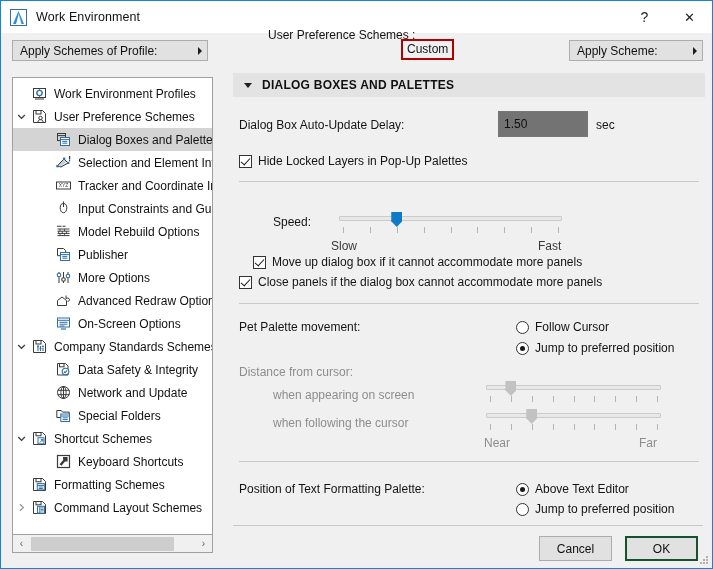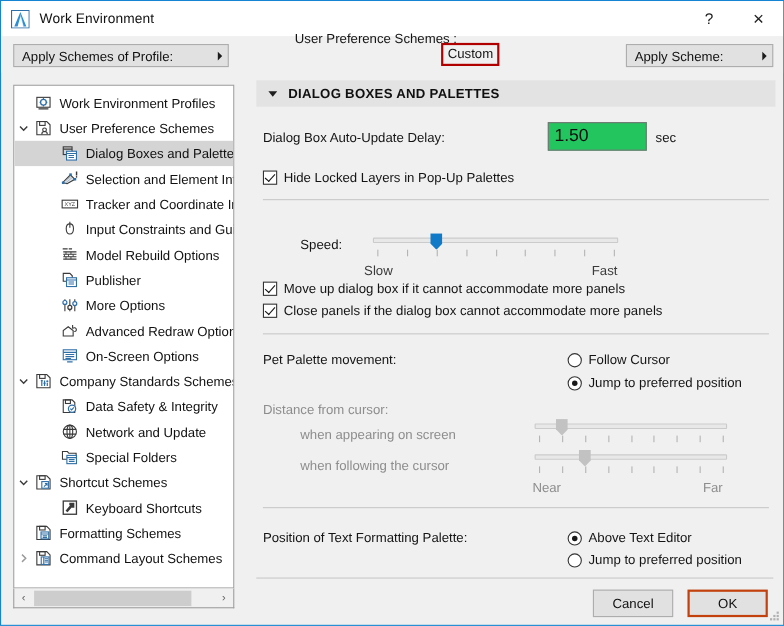--- a/index.html
+++ b/index.html
@@ -197,26 +197,26 @@
     color: #101010;
     letter-spacing: 0.25px;
   }
 
   .lbl { position: absolute; font-size: 12px; color: #141414; }
   .lbl.dim { color: #8d8d8d; }
 
   .textbox {
     position: absolute;
     box-sizing: border-box;
-    background: #22c55e;
+    background: #737373;
     border: 1px solid #767676;
     display: flex;
     align-items: center;
     padding-left: 5px;
-    font-size: 16px;
+    font-size: 12px;
     color: #101010;
   }
 
   
   .cbrow {
     position: absolute;
     display: flex;
     align-items: center;
     font-size: 12px;
     color: #141414;
@@ -320,21 +320,21 @@
     height: 25px;
     background: #e1e1e1;
     border: 1px solid #adadad;
     display: flex;
     align-items: center;
     justify-content: center;
     font-size: 12px;
     color: #101010;
   }
   .btn.default {
-    border: 2px solid #c2410c;
+    border: 2px solid #14532d;
   }
   #btn-cancel { left: 538px; top: 535px; width: 73px; }
   #btn-ok { left: 624px; top: 535px; width: 73px; }
 
   .resize-grip {
     position: absolute;
     right: 3px; bottom: 3px;
     width: 10px; height: 10px;
   }
   .resize-grip i {
@@ -654,21 +654,21 @@
           <i style="left: 111.5px;"></i>
           <i style="left: 138.375px;"></i>
           <i style="left: 165.25px;"></i>
           <i style="left: 192.125px;"></i>
           <i style="left: 219px;"></i>
         </div>
     </div>
     <div class="sl-end" style="left:98px; top:168px;">Slow</div>
     <div class="sl-end" style="left:305px; top:168px;">Fast</div>
 
-    <div class="cbrow" style="left:6px; top:184px;">
+    <div class="cbrow" style="left:20px; top:184px;">
       <span class="cbox checked"></span>
       <span>Move up dialog box if it cannot accommodate more panels</span>
     </div>
     <div class="cbrow" style="left:6px; top:204px;">
       <span class="cbox checked"></span>
       <span>Close panels if the dialog box cannot accommodate more panels</span>
     </div>
 
     <div class="hr" style="left:6px; top:232px; width:460px;"></div>
 

